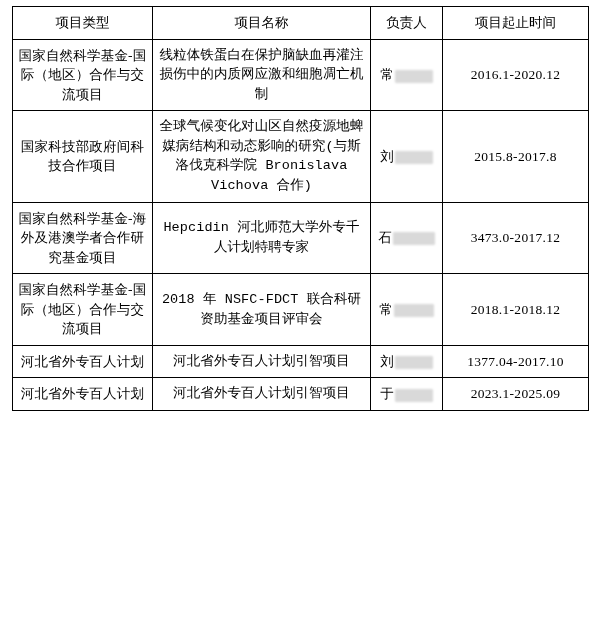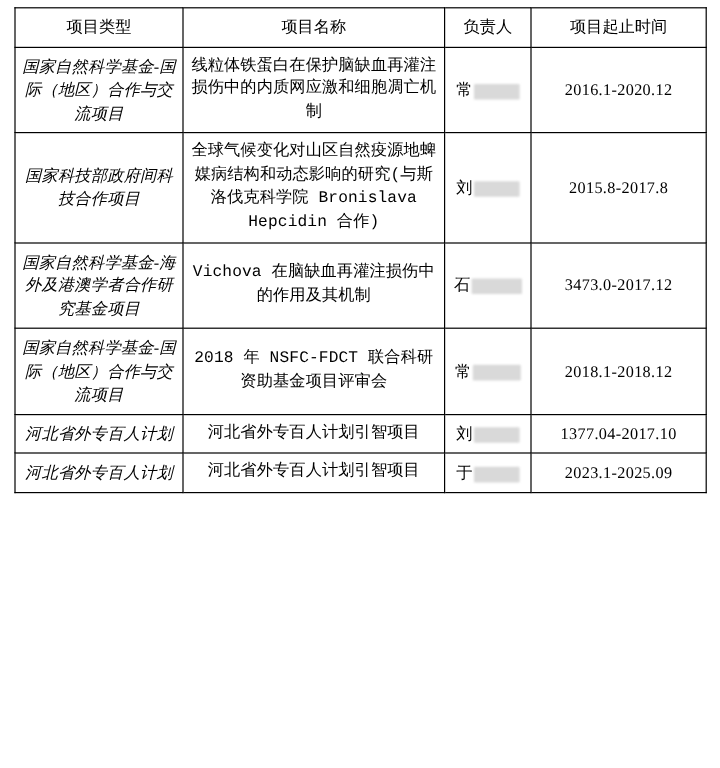--- a/index.html
+++ b/index.html
@@ -42,21 +42,20 @@
   }
   col.c-type { width: 140px; }
   col.c-name { width: 218px; }
   col.c-person { width: 72px; }
   col.c-date { width: 146px; }
 
   td.cell-type {
     text-align: left;
     padding-left: 8px;
     letter-spacing: 0.2px;
-    font-style: italic;
   }
   td.cell-name {
     text-align: center;
     letter-spacing: 0.1px;
     font-family: Liberation Mono, monospace;
   }
   td.cell-person {
     text-align: left;
     padding-left: 10px;
     white-space: nowrap;
@@ -104,27 +103,27 @@
     </thead>
     <tbody>
         <tr>
           <td class="cell-type">国家自然科学基金-国际（地区）合作与交流项目</td>
           <td class="cell-name">线粒体铁蛋白在保护脑缺血再灌注损伤中的内质网应激和细胞凋亡机制</td>
           <td class="cell-person"><span class="person-wrap"><span class="name-blur">常</span><span class="redacted" style="width: 38px;"></span></span></td>
           <td class="cell-date">2016.1-2020.12</td>
         </tr>
         <tr>
           <td class="cell-type">国家科技部政府间科技合作项目</td>
-          <td class="cell-name">全球气候变化对山区自然疫源地蜱媒病结构和动态影响的研究(与斯洛伐克科学院 Bronislava Hepcidin 合作)</td>
+          <td class="cell-name">全球气候变化对山区自然疫源地蜱媒病结构和动态影响的研究(与斯洛伐克科学院 Bronislava Vichova 合作)</td>
           <td class="cell-person"><span class="person-wrap"><span class="name-blur">刘</span><span class="redacted" style="width: 38px;"></span></span></td>
           <td class="cell-date">2015.8-2017.8</td>
         </tr>
         <tr>
           <td class="cell-type">国家自然科学基金-海外及港澳学者合作研究基金项目</td>
-          <td class="cell-name">Vichova 在脑缺血再灌注损伤中的作用及其机制</td>
+          <td class="cell-name">Hepcidin 河北师范大学外专千人计划特聘专家</td>
           <td class="cell-person"><span class="person-wrap"><span class="name-blur">石</span><span class="redacted" style="width: 42px;"></span></span></td>
           <td class="cell-date">3473.0-2017.12</td>
         </tr>
         <tr>
           <td class="cell-type">国家自然科学基金-国际（地区）合作与交流项目</td>
           <td class="cell-name">2018 年 NSFC-FDCT 联合科研资助基金项目评审会</td>
           <td class="cell-person"><span class="person-wrap"><span class="name-blur">常</span><span class="redacted" style="width: 40px;"></span></span></td>
           <td class="cell-date">2018.1-2018.12</td>
         </tr>
         <tr>

